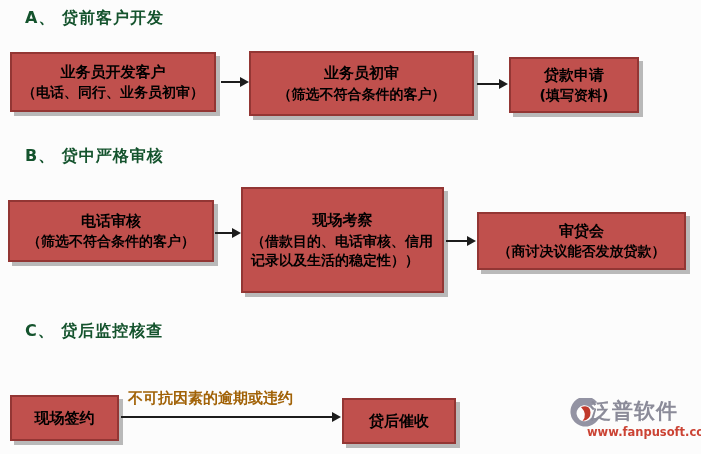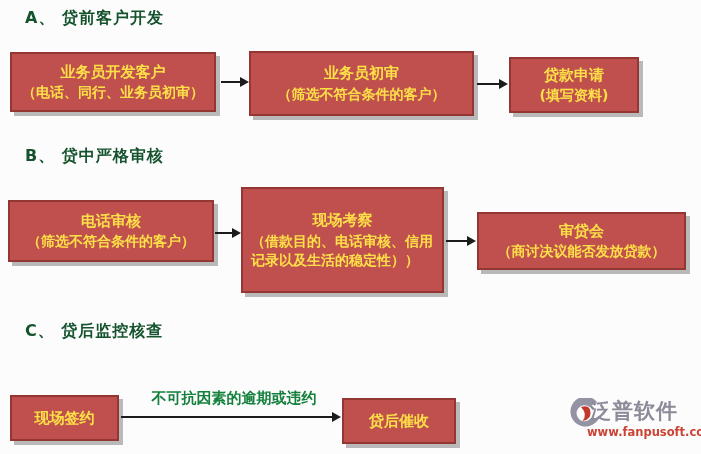--- a/index.html
+++ b/index.html
@@ -9,34 +9,34 @@
     font-family:"DejaVu Sans", sans-serif;
   }
   .sec-label {
     position:absolute; font-weight:bold; font-size:16px; color:#14532d;
     letter-spacing:1px; white-space:nowrap;
   }
   .pbox {
     position:absolute; background:#c0504d; border:2px solid #933634;
     box-shadow:4px 4px 0 #b9b9b9; box-sizing:border-box;
     display:flex; flex-direction:column; justify-content:center;
-    color:#fde047; text-align:center; padding:21px 8px;
+    color:#000000; text-align:center; padding:21px 8px;
   }
   .pbox .t { font-weight:bold; font-size:15px; line-height:1.35; }
   .pbox .b { font-weight:600; font-size:14px; line-height:1.35; margin-top:1px; }
   .pbox.left-body .b { text-align:left; }
   .arrow { position:absolute; height:12px; }
   .arrow .line { position:absolute; top:5px; left:0; right:7px; height:0; border-top:2px solid #1c1c1c; }
   .arrow .head {
     position:absolute; top:1px; right:0; width:0; height:0;
     border-left:9px solid #1c1c1c; border-top:5px solid transparent; border-bottom:5px solid transparent;
   }
   .flow-note {
-    position:absolute; font-size:15px; font-weight:600; color:#15803d;
-    text-align:center; white-space:nowrap;
+    position:absolute; font-size:15px; font-weight:600; color:#a16207;
+    white-space:nowrap;
   }
   .logo { position:absolute; left:570px; top:397px; width:131px; height:50px; }
   .logo .icon { position:absolute; left:0; top:1px; }
   .logo .name {
     position:absolute; left:20px; top:0; font-size:21px; font-weight:bold;
     color:#8b8b99; letter-spacing:1px; white-space:nowrap;
   }
   .logo .url {
     position:absolute; left:17px; top:28px; font-size:11.5px; font-weight:bold;
     color:#cb4334; white-space:nowrap;

